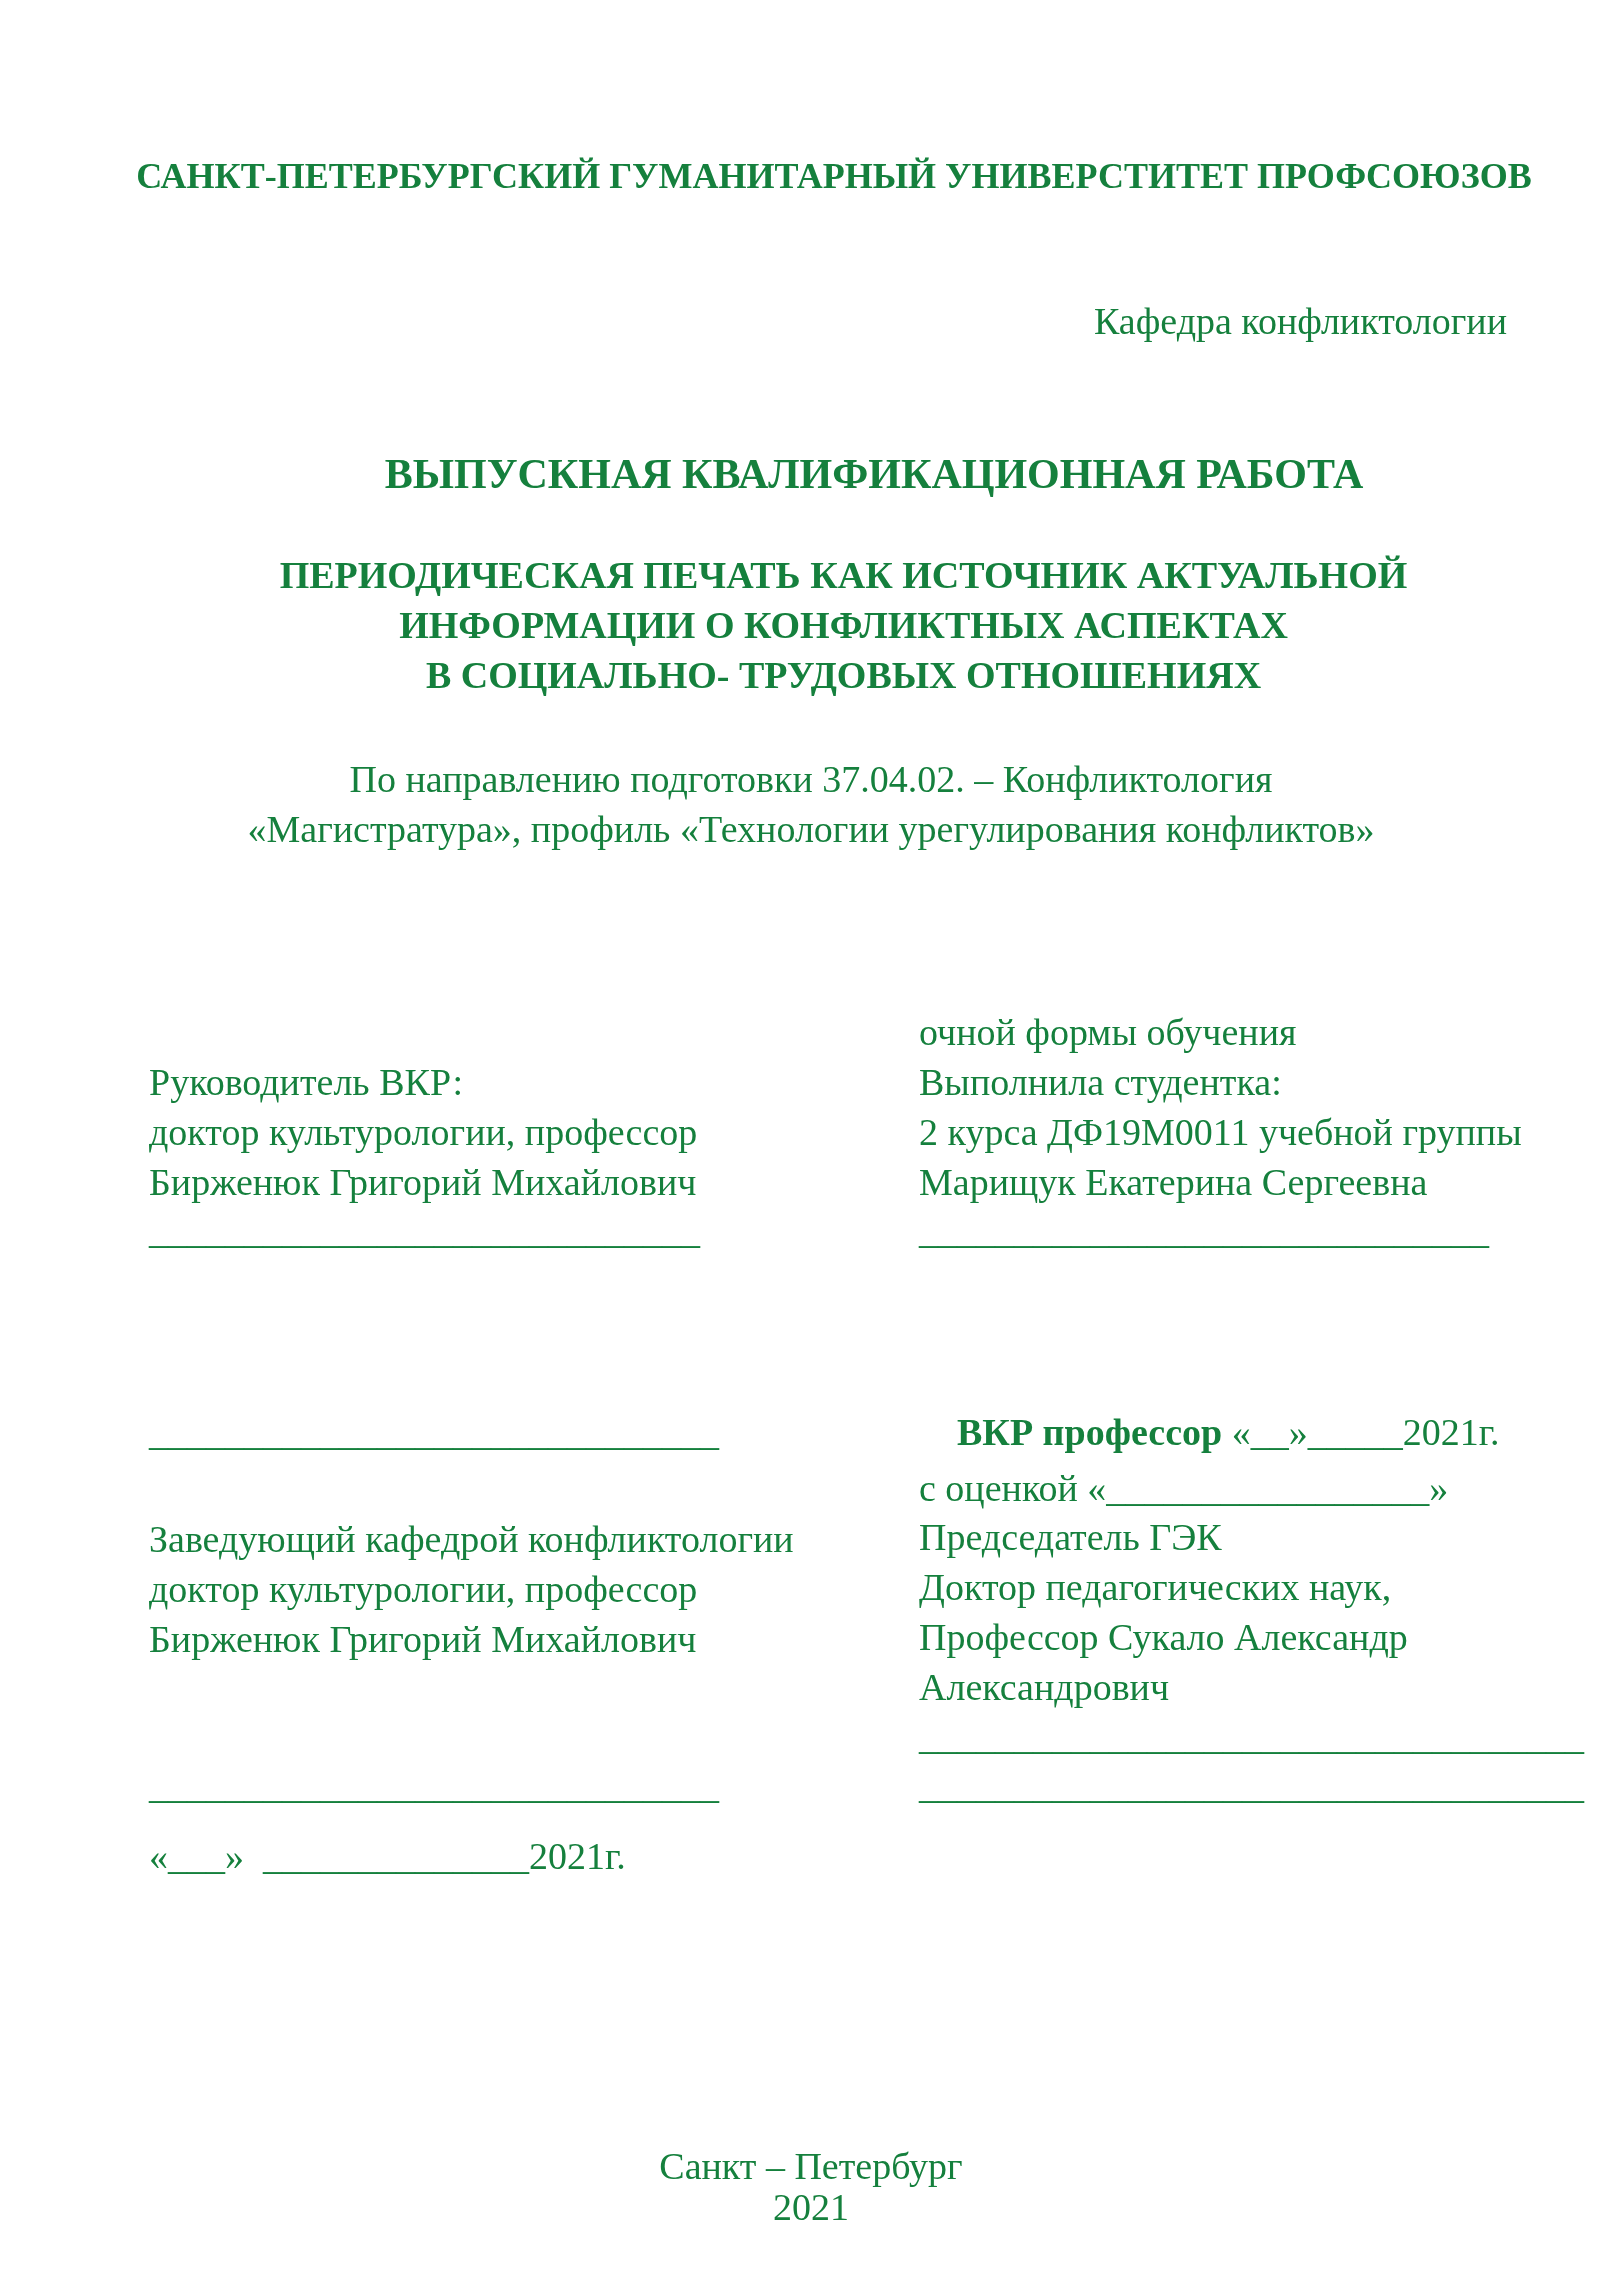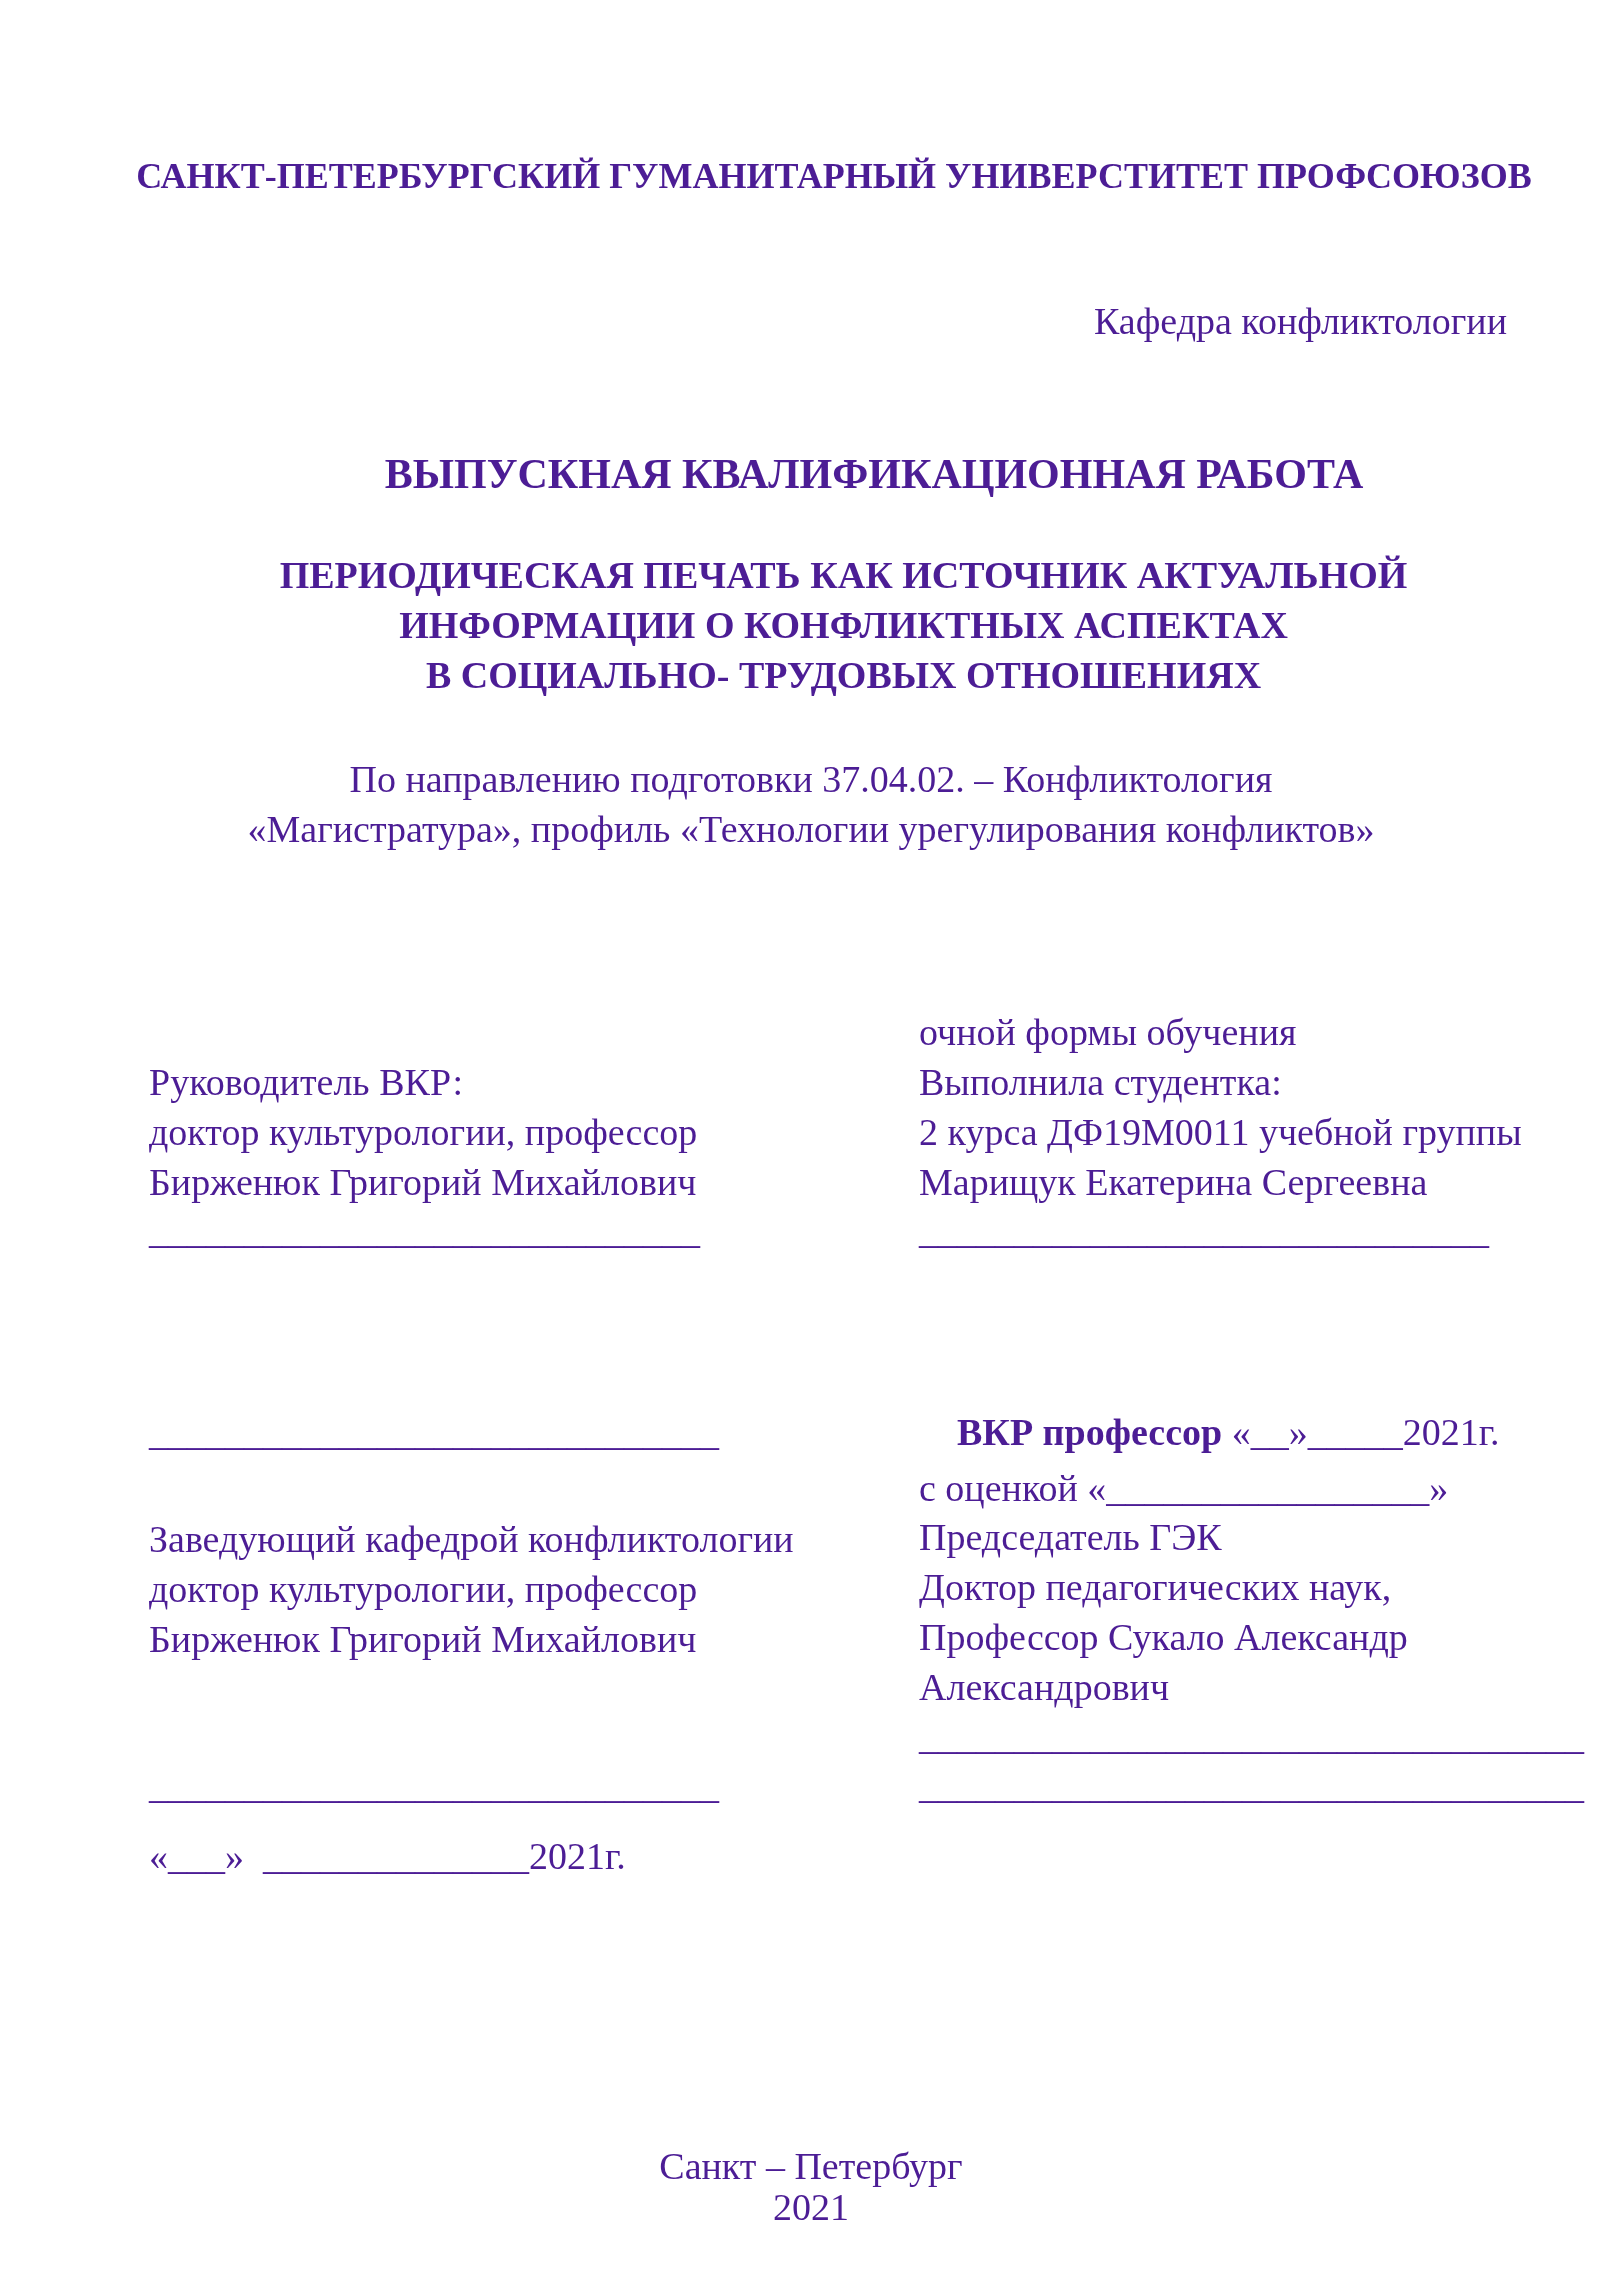--- a/index.html
+++ b/index.html
@@ -5,21 +5,21 @@
   html, body {
     margin: 0;
     padding: 0;
     background: #ffffff;
   }
   .page {
     position: relative;
     width: 1622px;
     height: 2295px;
     background: #ffffff;
-    color: #4c1d95;
+    color: #15803d;
     font-family: "Liberation Serif", "DejaVu Serif", serif;
     font-size: 38px;
     line-height: 50px;
     overflow: hidden;
   }
   .abs { position: absolute; }
   .b { font-weight: bold; }
   .center { left: 0; right: 0; text-align: center; }
   .pre { white-space: pre; }
   .uline { letter-spacing: 0; }

